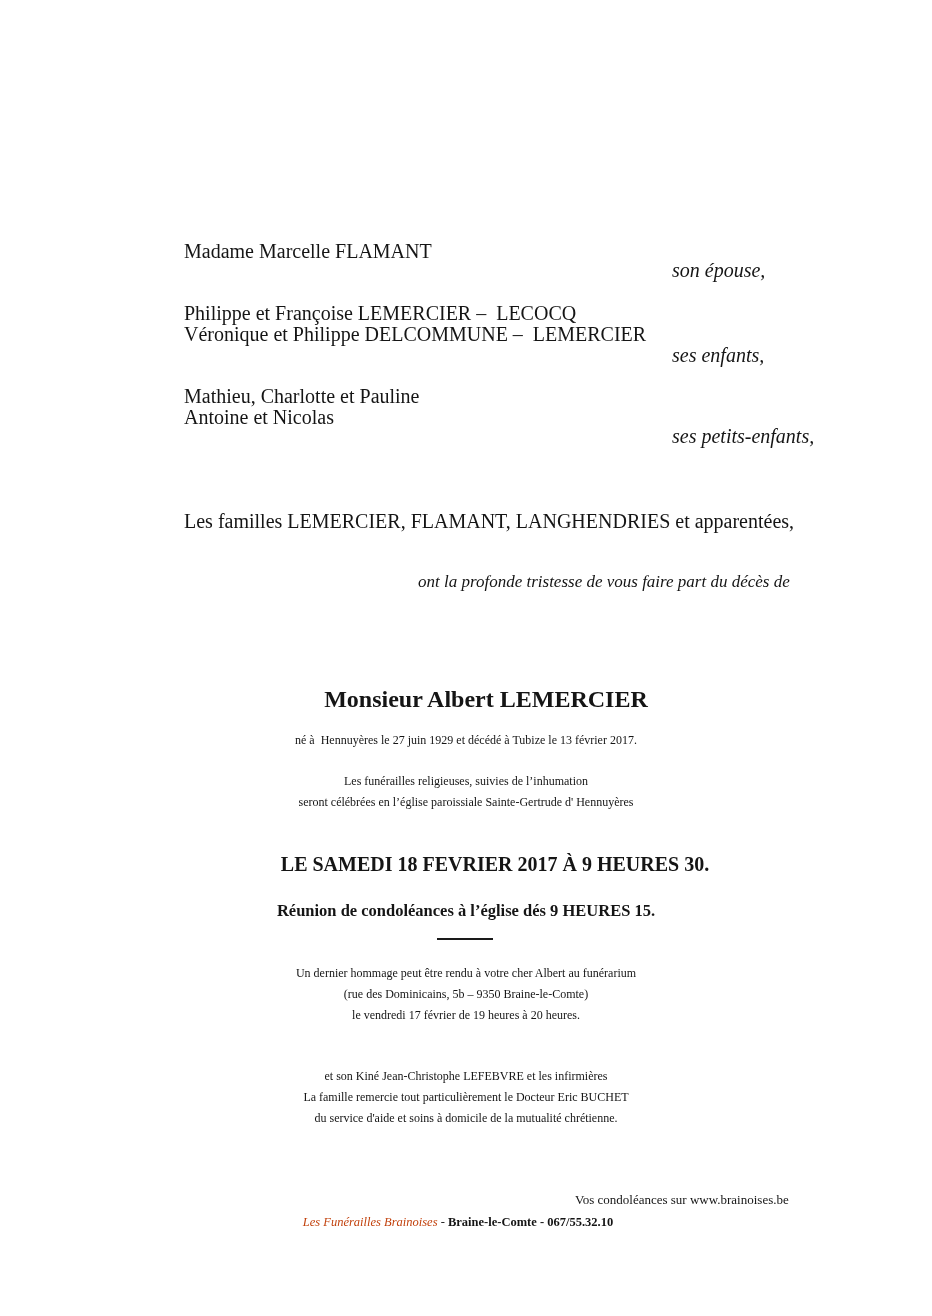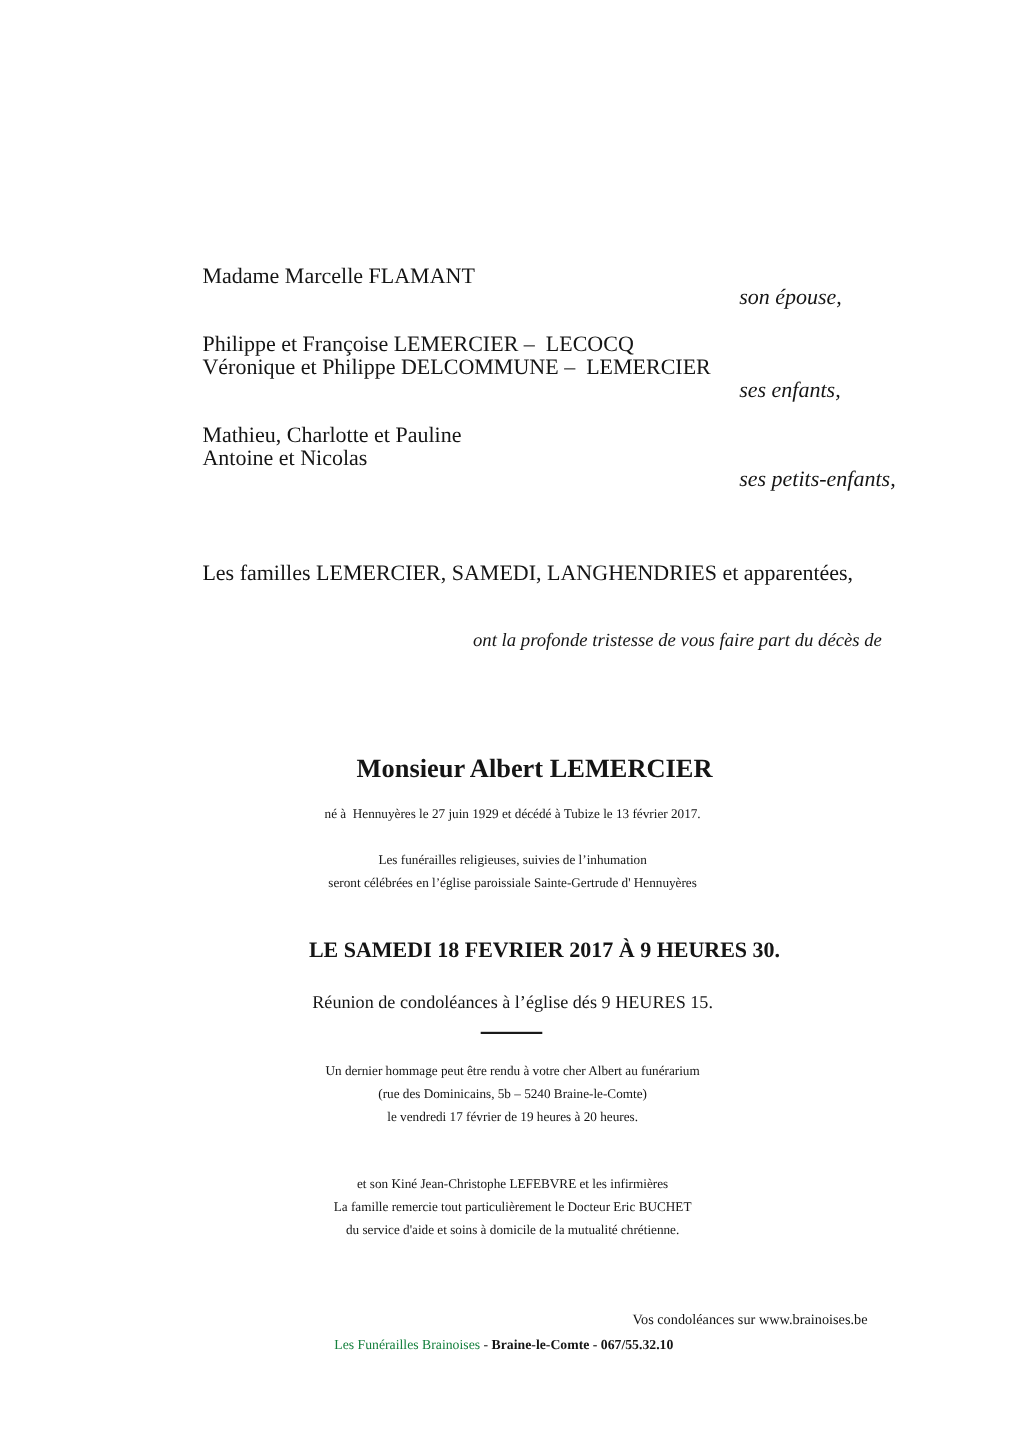--- a/index.html
+++ b/index.html
@@ -36,21 +36,21 @@
     font-weight: bold;
     line-height: 30px;
   }
   .ceremony-date {
     font-size: 20px;
     font-weight: bold;
     padding-left: 29px;
   }
   .meeting {
     font-size: 16.5px;
-    font-weight: normal;
+    font-weight: bold;
     text-align: center;
   }
   .intro {
     font-size: 17px;
     font-style: italic;
   }
   .divider {
     position: absolute;
     left: 437px;
     top: 938px;
@@ -60,61 +60,61 @@
   }
   .small { font-size: 13px; }
   .footer-line {
     position: absolute;
     left: 8px;
     width: 900px;
     text-align: center;
     font-size: 12.5px;
     line-height: 16px;
   }
-  .footer-home { color: #15803d; }
+  .footer-home { font-style: italic; color: #c2410c; }
   .footer-contact { font-weight: bold; }
 </style>
 </head>
 <body>
 
 <div class="page">
 
   <div class="line" style="left:184px; top:241px;">Madame Marcelle FLAMANT</div>
   <div class="line italic" style="left:672px; top:260px;">son épouse,</div>
 
   <div class="line" style="left:184px; top:324px;">Véronique et Philippe DELCOMMUNE – &nbsp;LEMERCIER</div>
   <div class="line" style="left:184px; top:303px;">Philippe et Françoise LEMERCIER – &nbsp;LECOCQ</div>
   <div class="line italic" style="left:672px; top:345px;">ses enfants,</div>
 
   <div class="line" style="left:184px; top:386px;">Mathieu, Charlotte et Pauline</div>
   <div class="line" style="left:184px; top:407px;">Antoine et Nicolas</div>
   <div class="line italic" style="left:672px; top:426px;">ses petits-enfants,</div>
 
-  <div class="line" style="left:184px; top:511px;">Les familles LEMERCIER, SAMEDI, LANGHENDRIES et apparentées,</div>
+  <div class="line" style="left:184px; top:511px;">Les familles LEMERCIER, FLAMANT, LANGHENDRIES et apparentées,</div>
 
-  <div class="line intro" style="left:430px; top:572px;">ont la profonde tristesse de vous faire part du décès de</div>
+  <div class="line intro" style="left:418px; top:572px;">ont la profonde tristesse de vous faire part du décès de</div>
 
   <div class="centered title" style="top:684px;margin-left:20px;">Monsieur Albert LEMERCIER</div>
 
   <div class="centered" style="top:730px;">né à &nbsp;Hennuyères le 27 juin 1929 et décédé à Tubize le 13 février 2017.</div>
 
   <div class="centered" style="top:771px;">
     <div>Les funérailles religieuses, suivies de l’inhumation</div>
     <div>seront célébrées en l’église paroissiale Sainte-Gertrude d' Hennuyères</div>
   </div>
 
   <div class="centered ceremony-date" style="top:854px;">LE SAMEDI 18 FEVRIER 2017 À 9 HEURES 30.</div>
 
   <div class="centered meeting" style="top:900px;">Réunion de condoléances à l’église dés 9 HEURES 15.</div>
 
   <div class="divider"></div>
 
   <div class="centered" style="top:963px;">
     <div>Un dernier hommage peut être rendu à votre cher Albert au funérarium</div>
-    <div>(rue des Dominicains, 5b – 5240 Braine-le-Comte)</div>
+    <div>(rue des Dominicains, 5b – 9350 Braine-le-Comte)</div>
     <div>le vendredi 17 février de 19 heures à 20 heures.</div>
   </div>
 
   <div class="centered" style="top:1066px;">
     <div>et son Kiné Jean-Christophe LEFEBVRE et les infirmières</div>
     <div>La famille remercie tout particulièrement le Docteur Eric BUCHET</div>
     <div>du service d'aide et soins à domicile de la mutualité chrétienne.</div>
   </div>
 
   <div class="line small" style="left:575px; top:1164px;margin-top:26px;">Vos condoléances sur www.brainoises.be</div>

